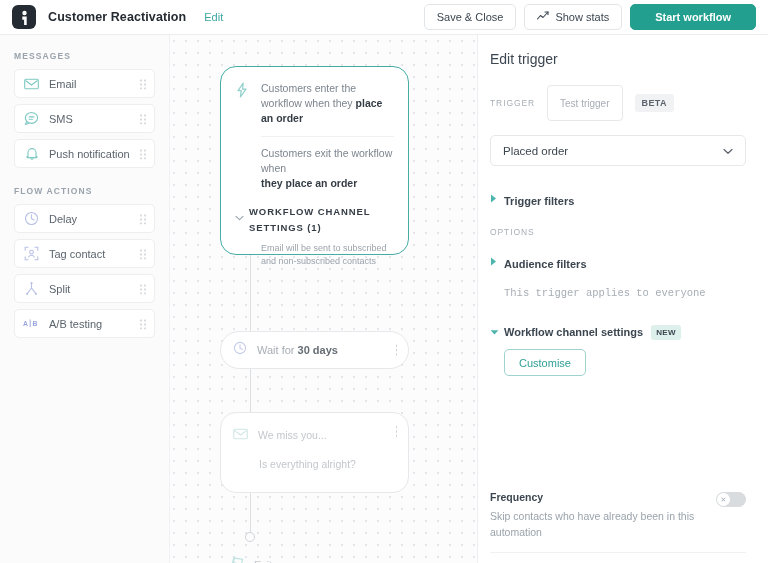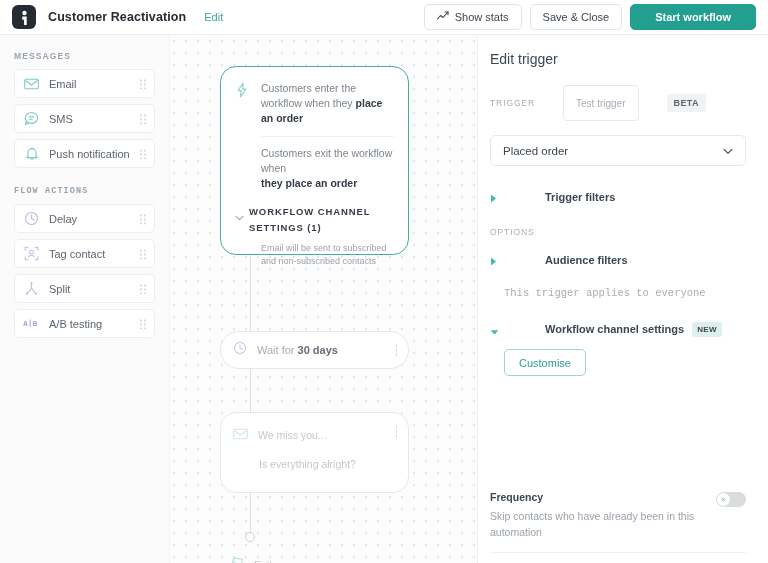--- a/index.html
+++ b/index.html
@@ -45,21 +45,21 @@
   
   .leftpanel {
     position: absolute; top: 35px; left: 0; width: 170px; height: 528px;
     background: #fbfbfc; border-right: 1px solid #f0f1f3; padding: 16px 14px 0 14px;
     z-index: 3;
   }
   .grp-label {
     font-size: 8.5px; letter-spacing: 1.1px; color: #9aa3ab; font-weight: bold;
     margin-bottom: 8px; text-transform: uppercase;
   }
-  .grp-label.second { margin-top: 18px; font-family: Liberation Mono, monospace; }
+  .grp-label.second { margin-top: 18px; }
   .card {
     position: relative; height: 29px; background: #fff; border: 1px solid #eceef0;
     border-radius: 5px; margin-bottom: 6px; display: flex; align-items: center;
     padding: 0 8px; cursor: grab;
   }
   .card .ci { width: 17px; height: 17px; flex: none; display:flex; align-items:center; justify-content:center;}
   .card .cl { margin-left: 9px; font-size: 11px; color: #5b646d; }
   .handle {
     position: absolute; right: 8px; top: 50%; transform: translateY(-50%);
     width: 7px; height: 11px;
@@ -131,40 +131,40 @@
   }
   .exit-wrap { position: absolute; left: 228px; top: 519px; display: flex; align-items: center; }
   .exit-lbl { margin-left: 8px; font-size: 11px; color: #c3c8cd; }
 
   
   .rightpanel {
     position: absolute; top: 35px; left: 478px; width: 290px; height: 528px;
     background: #fff; padding: 16px 22px 8px 12px; overflow: hidden;
   }
   .panel-title { font-size: 14px; color: #3c4650; margin-bottom: 18px; }
-  .trigger-row { display: flex; align-items: center; gap: 28px; margin-bottom: 14px; }
+  .trigger-row { display: flex; align-items: center; gap: 12px; margin-bottom: 14px; }
   .mini-label { font-size: 8.5px; letter-spacing: .9px; color: #a7aeb5; text-transform: uppercase; }
   .test-btn {
     height: 36px; border: 1px solid #e6e8ea; border-radius: 4px; background: #fff;
     font-size: 10px; color: #a7aeb5; display: flex; align-items: center; padding: 0 12px;
     cursor: pointer;
   }
   .beta-badge {
     height: 18px; background: #f1f2f4; border-radius: 3px; font-size: 9px;
     font-weight: bold; color: #5b646d; display: flex; align-items: center; padding: 0 7px;
     letter-spacing: .4px;
   }
   .select {
     height: 31px; border: 1px solid #e6e8ea; border-radius: 5px; background: #fff;
     display: flex; align-items: center; padding: 0 12px; font-size: 11.5px; color: #3c4650;
     cursor: pointer; margin-bottom: 20px;
   }
   .select .chev { margin-left: auto; }
 
-  .acc { display: flex; align-items: center; cursor: pointer; gap: 41px; }
+  .acc { display: flex; align-items: flex-end; cursor: pointer; }
   .acc .tri { width: 14px; flex: none; padding-top: 3px; }
   .acc .at { font-size: 11px; color: #3c4650; font-weight: bold; }
   .acc-note { margin-left: 14px; margin-top: 16px; font-size: 10.5px; color: #a7aeb5; line-height: 15px; font-family: Liberation Mono, monospace; }
   .sect-label { font-size: 8.5px; letter-spacing: .9px; color: #a7aeb5; margin: 20px 0 12px 0; text-transform: uppercase;}
   .blk { margin-bottom: 18px; }
   .new-badge {
     display: inline-flex; align-items: center; height: 15px; background: #def0ec;
     border-radius: 3px; font-size: 8px; font-weight: bold; color: #3c4650;
     padding: 0 5px; margin-left: 8px; letter-spacing: .4px; vertical-align: 1px;
   }
@@ -197,30 +197,30 @@
     <div class="logo">
       <svg width="13" height="15" viewBox="0 0 13 15" aria-hidden="true">
         <circle cx="6.5" cy="3" r="2.2" fill="#ffffff"></circle>
         <path d="M4.3 6.6 h4.4 v8.4 h-2.6 v-5.3 h-1.8 z" fill="#ffffff"></path>
       </svg>
     </div>
     <div class="wf-title">Customer Reactivation</div>
     <div class="edit-link">Edit</div>
 
     <div class="topbar-right">
+      <div class="btn btn-ghost">Save &amp; Close</div>
       <div class="btn btn-ghost">
         <span>
           <svg width="12" height="10" viewBox="0 0 12 10" aria-hidden="true">
             <polyline points="0.5,8 3.5,4.5 6,6.5 11,1" fill="none" stroke="#3c4650" stroke-width="1.1" stroke-linecap="round" stroke-linejoin="round"></polyline>
             <polyline points="8,1 11,1 11,3.6" fill="none" stroke="#3c4650" stroke-width="1.1" stroke-linecap="round" stroke-linejoin="round"></polyline>
           </svg>
         </span>
         <span>Show stats</span>
       </div>
-      <div class="btn btn-ghost">Save &amp; Close</div>
       <div class="btn btn-primary">Start workflow</div>
     </div>
   </div>
 
   <div class="canvas">
 
     <div class="conn" style="top:220px;height:76px;"></div>
     <div class="conn" style="top:334px;height:43px;"></div>
     <div class="conn" style="top:458px;height:40px;"></div>
     <div class="endcircle"></div>

